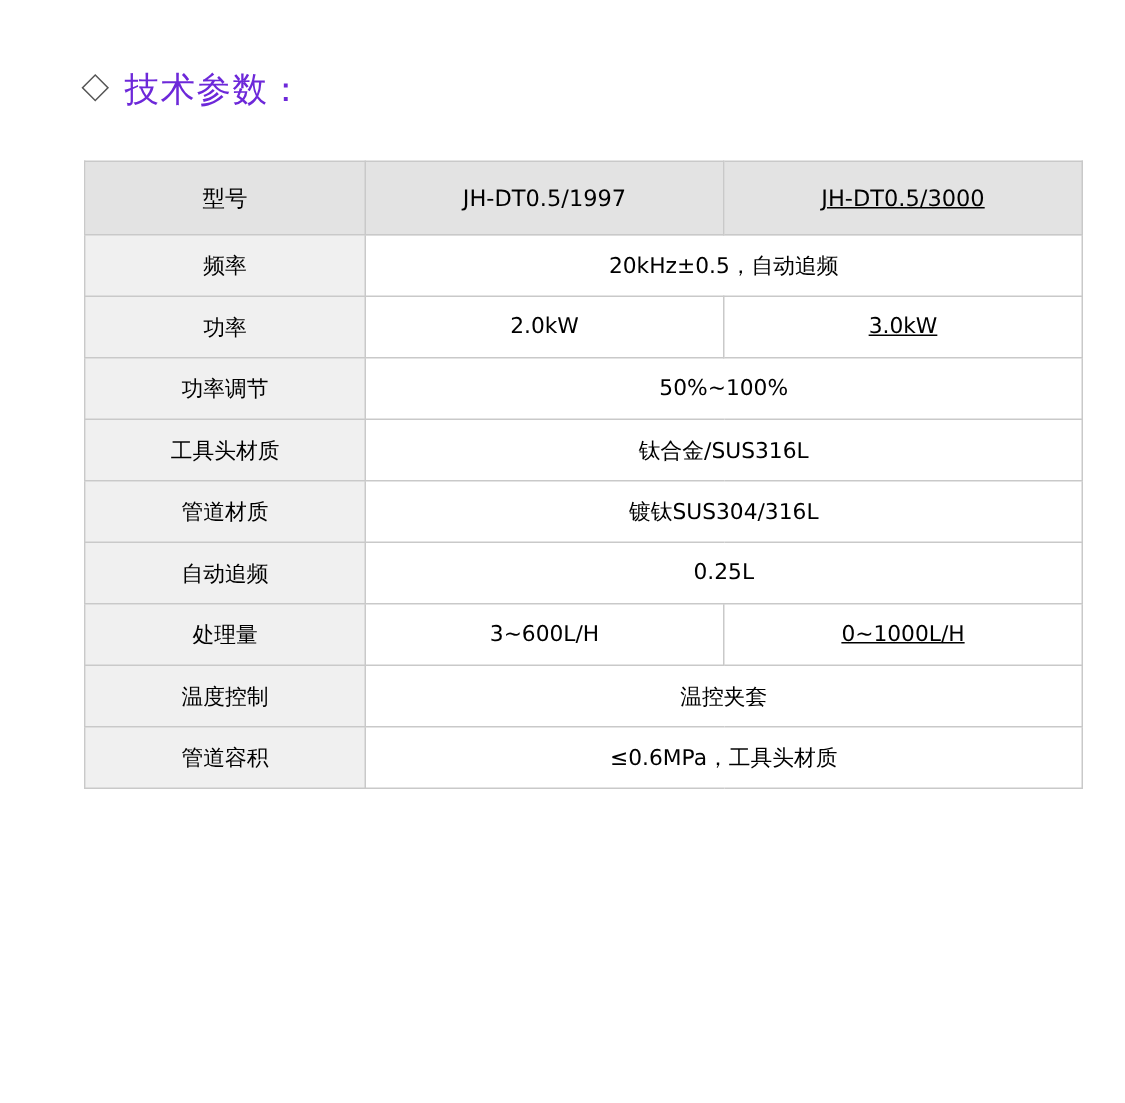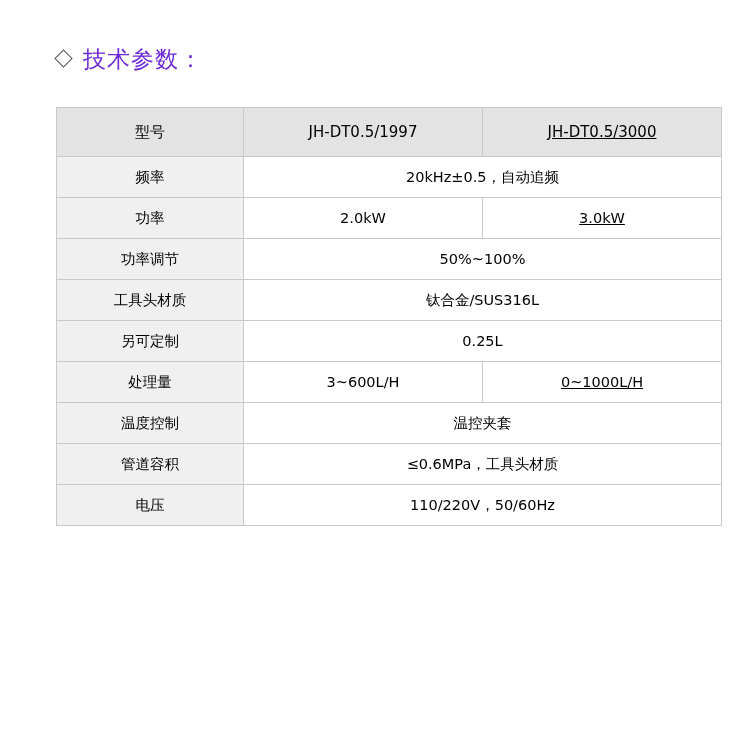--- a/index.html
+++ b/index.html
@@ -119,43 +119,43 @@
         <td class="label">功率调节</td>
         <td colspan="2">50%~100%</td>
       </tr>
 
       <tr>
         <td class="label">工具头材质</td>
         <td colspan="2">钛合金/SUS316L</td>
       </tr>
 
 
+      <tr>
+        <td class="label">管道材质</td>
+        <td colspan="2">镀钛SUS304/316L</td>
+      </tr>
 
       <tr>
-        <td class="label">另可定制</td>
+        <td class="label">自动追频</td>
         <td colspan="2">0.25L</td>
       </tr>
 
       <tr>
         <td class="label">处理量</td>
         <td class="col-a">3~600L/H</td>
         <td class="col-b">0~1000L/H</td>
       </tr>
 
       <tr>
         <td class="label">温度控制</td>
         <td colspan="2">温控夹套</td>
       </tr>
 
 
       <tr>
         <td class="label">管道容积</td>
         <td colspan="2">≤0.6MPa，工具头材质</td>
       </tr>
 
-      <tr>
-        <td class="label">电压</td>
-        <td colspan="2">110/220V，50/60Hz</td>
-      </tr>
     </tbody>
   </table>
 
 </div>
 
 </body></html>

